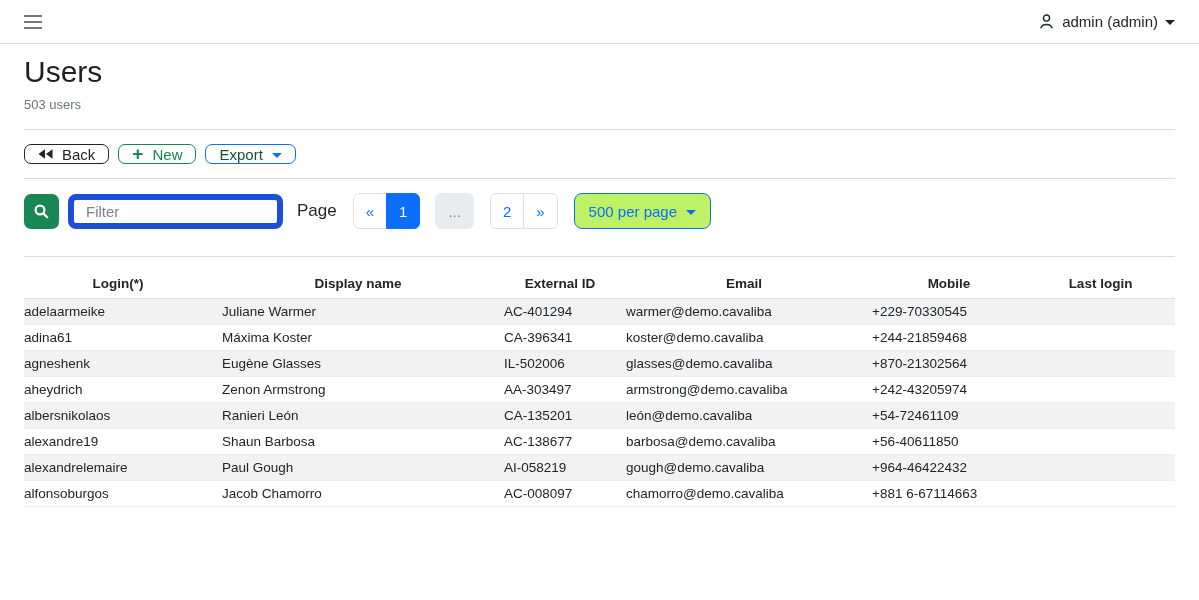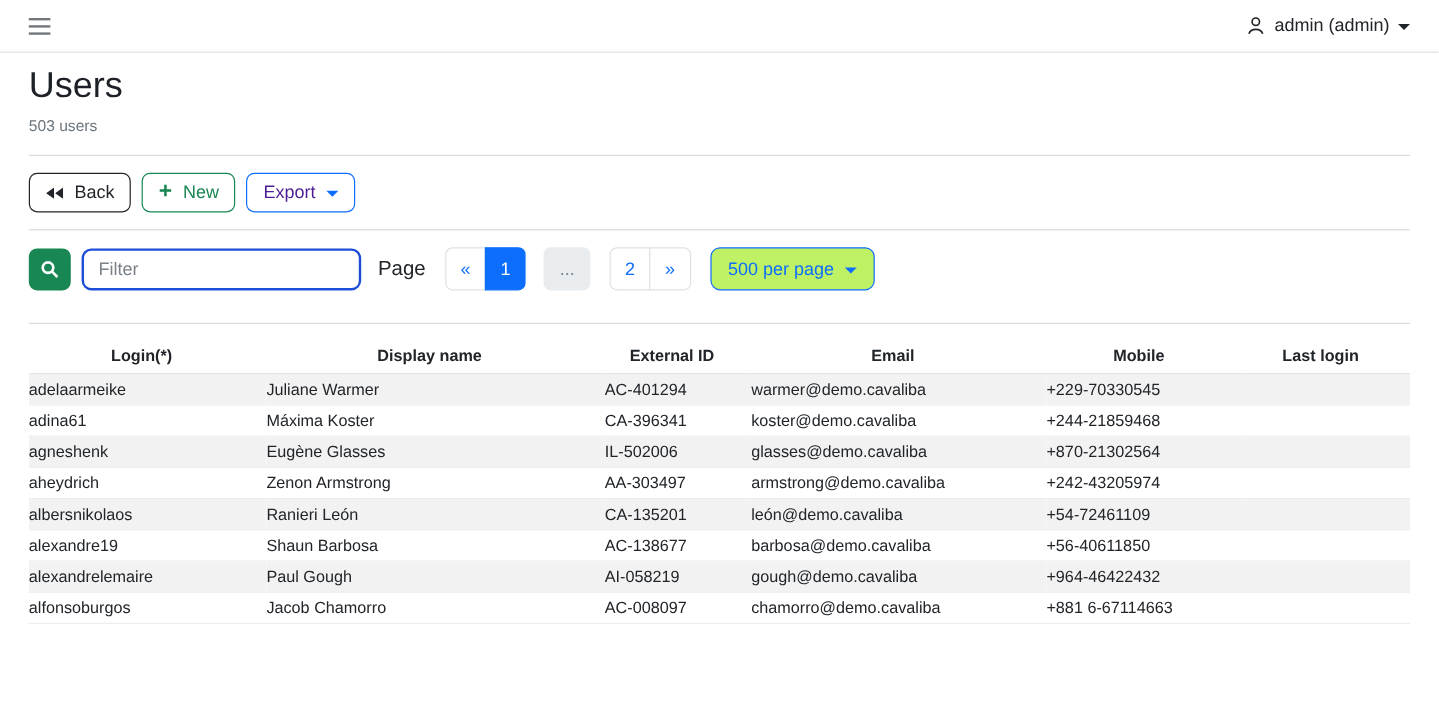--- a/index.html
+++ b/index.html
@@ -28,38 +28,38 @@
   .main { padding: 10px 24px 18px; }
   .page-title { font-size: 30px; font-weight: 500; margin: 0; line-height: 1.2; color: #1d2127; }
   .subtitle { color: #6c757d; font-size: 13px; margin-top: 7px; }
   hr { border: none; border-top: 1px solid #d8dbdf; margin: 0; }
   .hr1 { margin-top: 17px; } .hr2 { margin-top: 14px; } .hr3 { margin-top: 27px; }
 
   
   .toolbar { margin-top: 14px; display: flex; gap: 9px; }
   .btn {
     display: inline-flex; align-items: center; gap: 9px;
-    padding: 0 13px; height: 33px; border-radius: 7px;
+    padding: 0 13px; height: 20px; border-radius: 7px;
     background: #fff; font-size: 15px; cursor: pointer; border: 1px solid;
     font-family: inherit;
   }
   .btn-outline-dark    { border-color: #212529; color: #212529; }
   .btn-outline-success { border-color: #198754; color: #198754; }
-  .btn-outline-primary { border-color: #0d6efd; color: #4c1d95; }
+  .btn-outline-primary { border-color: #0d6efd; color: #14532d; }
   .plus-glyph { font-size: 19px; font-weight: 700; line-height: 1; margin-top: -2px; }
   .caret-blue { border-top-color: #0d6efd; }
 
   
   .filter-row { margin-top: 14px; display: flex; align-items: center; }
   .search-btn {
     width: 35px; height: 35px; background: #198754; border: none; border-radius: 7px;
     display: inline-flex; align-items: center; justify-content: center; cursor: pointer;
   }
   .filter-input {
-    margin-left: 9px; width: 233px; height: 35px; border: 2px solid #1d4ed8; border-radius: 8px;
+    margin-left: 9px; width: 215px; height: 35px; border: 6px solid #1d4ed8; border-radius: 8px;
     padding: 0 12px; font-size: 15px; color: #737373; outline: none; font-family: inherit;
   }
   .filter-input::placeholder { color: #7a8188; }
   .page-label { margin-left: 14px; font-size: 17px; color: #212529; }
   .pg-group { display: inline-flex; margin-left: 16px; }
   .pg {
     padding: 0 12px; height: 36px; display: inline-flex; align-items: center;
     font-size: 15px; color: #0d6efd; background: #fff; border: 1px solid #dee2e6;
     cursor: pointer; margin-left: -1px;
   }

